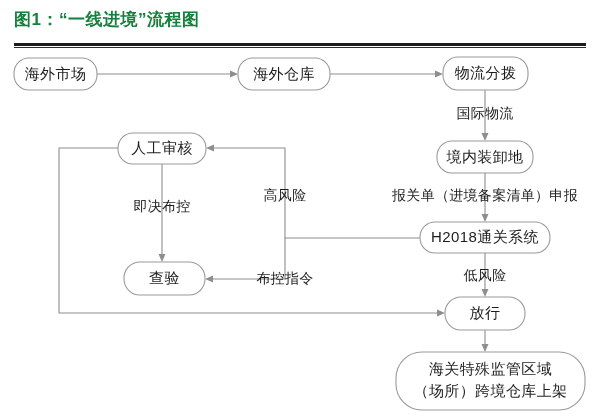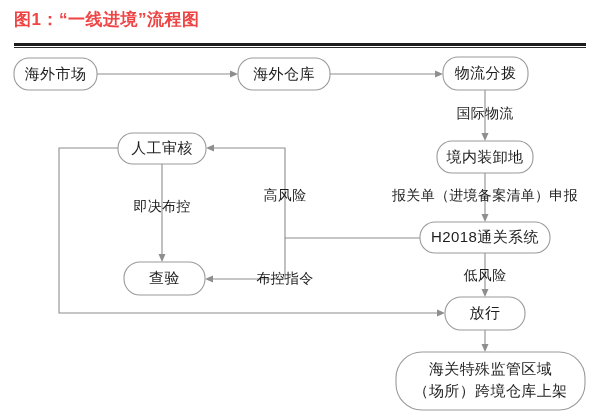--- a/index.html
+++ b/index.html
@@ -20,21 +20,21 @@
     width: 600px;
     height: 419px;
   }
   .fig-title {
     position: absolute;
     left: 14px;
     top: 8px;
     font-size: 17px;
     font-weight: bold;
     letter-spacing: 0.5px;
-    color: #ef4444;
+    color: #15803d;
     white-space: nowrap;
   }
   .title-rule {
     position: absolute;
     left: 14px;
     top: 43px;
     width: 572px;
     height: 3px;
     background: #1c1c1c;
   }

